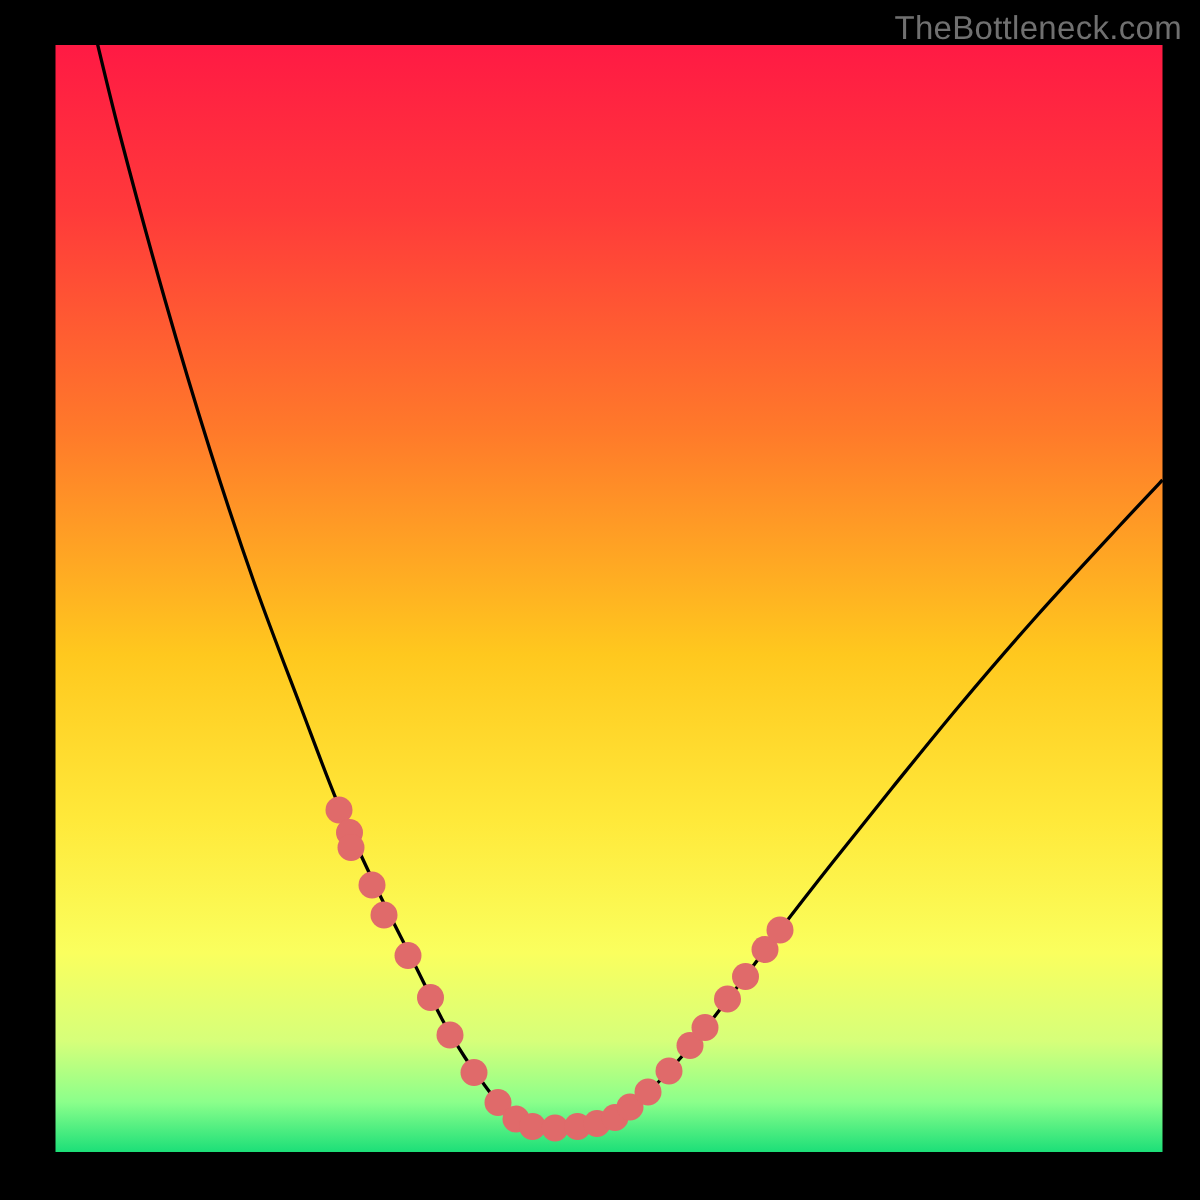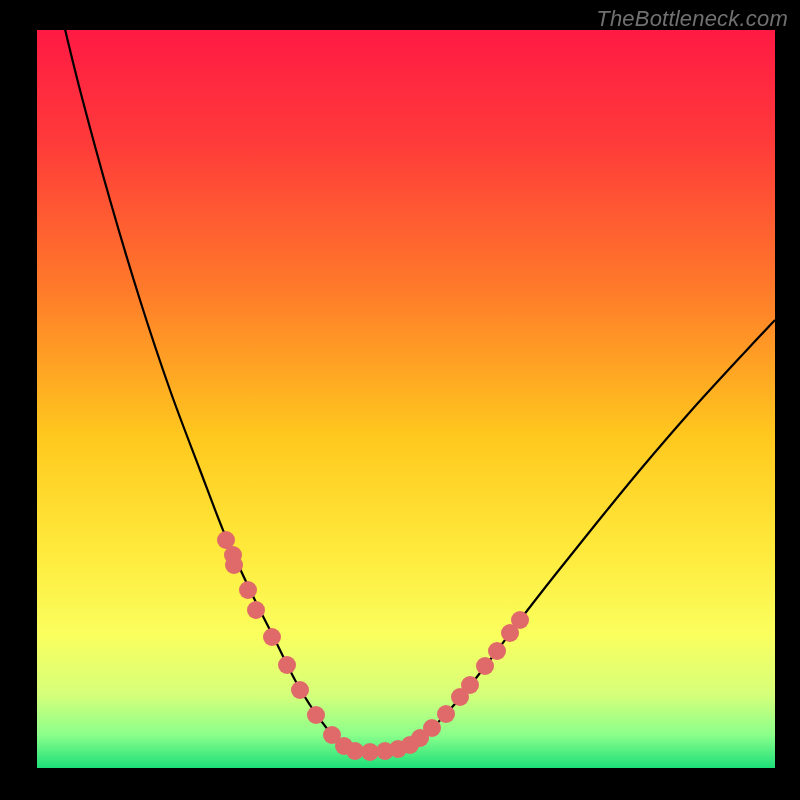--- a/index.html
+++ b/index.html
@@ -8,21 +8,20 @@
     width: 800px;
     height: 800px;
     background: #000000;
     overflow: hidden;
     font-family: Arial, Helvetica, sans-serif;
   }
   .stage {
     position: relative;
     width: 800px;
     height: 800px;
-    font-style: italic;
   }
   .watermark {
     position: absolute;
     top: 6px;
     right: 12px;
     color: #707070;
     font-size: 22px;
     font-weight: 500;
     letter-spacing: 0.2px;
     user-select: none;

